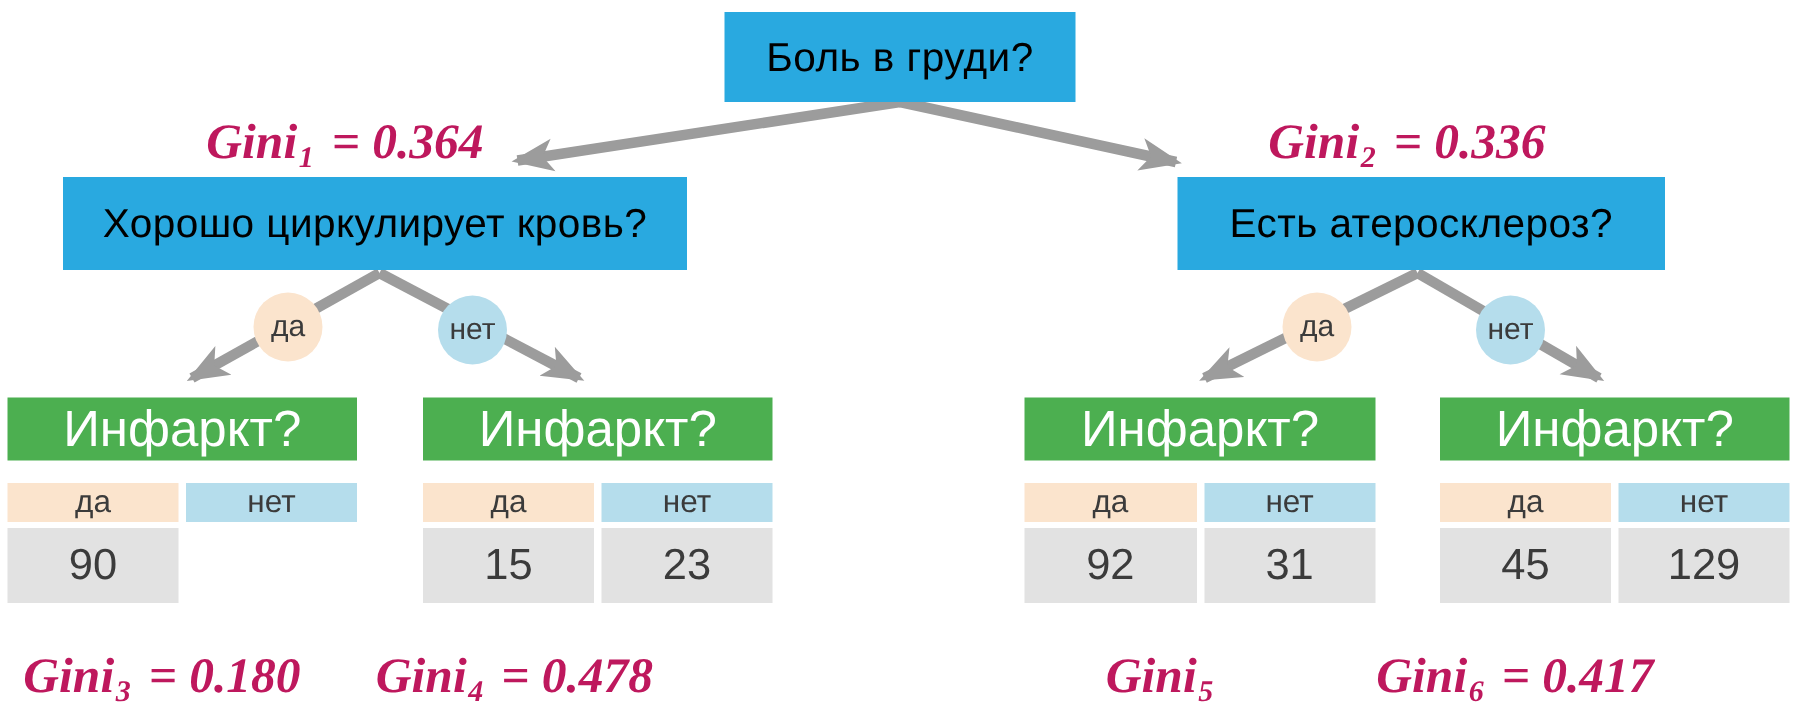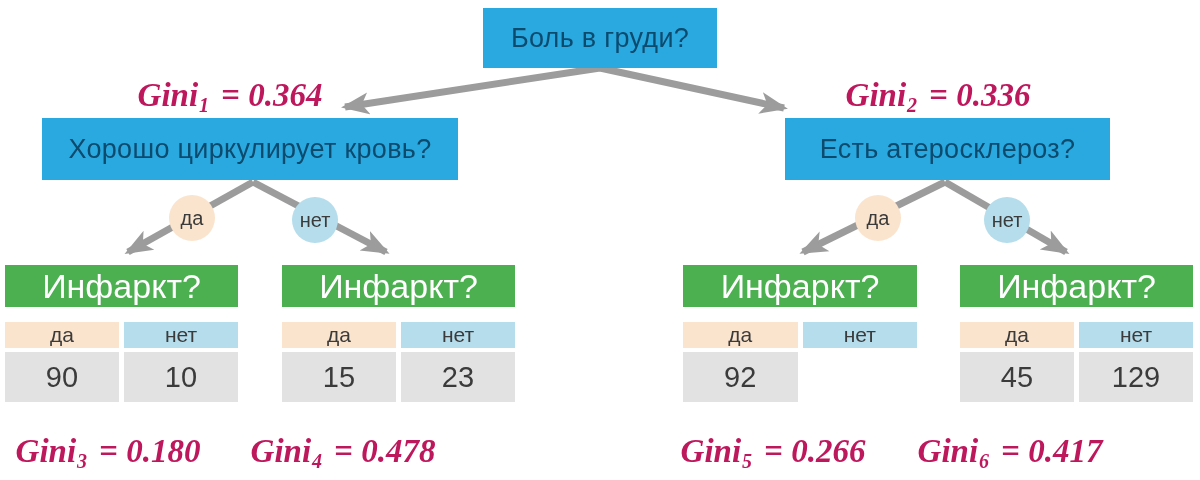--- a/index.html
+++ b/index.html
@@ -5,21 +5,21 @@
   html,body{margin:0;padding:0;background:#fff;}
   .canvas{
     position:relative;width:1200px;height:480px;overflow:hidden;
     font-family:"Liberation Sans","DejaVu Sans",sans-serif;background:#fff;
   }
   .edges{position:absolute;left:0;top:0;z-index:1;}
   .edges line{stroke:var(--arrow-gray);stroke-width:7;}
   .edges marker path{fill:var(--arrow-gray);}
 
   .qnode{
-    position:absolute;z-index:2;background:var(--node-blue);color:#0c4a6e;
+    position:absolute;z-index:2;background:var(--node-blue);color:#000000;
     display:flex;align-items:center;justify-content:center;
     font-size:27px;letter-spacing:.3px;
   }
   .node-root{left:483px;top:8px;width:234px;height:60px;}
   .node-left{left:42px;top:118px;width:416px;height:62px;}
   .node-right{left:785px;top:118px;width:325px;height:62px;}
 
   .gini{
     position:absolute;z-index:2;height:46px;display:flex;align-items:center;justify-content:center;
     font-family:"Liberation Serif","DejaVu Serif",serif;font-style:italic;font-weight:bold;
@@ -101,40 +101,40 @@
   <div class="edge-circle no-circle c2">нет</div>
   <div class="edge-circle yes-circle c3">да</div>
   <div class="edge-circle no-circle c4">нет</div>
 
   <div class="leaf leaf-1">
     <div class="leaf-title">Инфаркт?</div>
     <div class="leaf-grid">
       <div class="cell cell-hdr hdr-yes">да</div>
       <div class="cell cell-hdr hdr-no">нет</div>
       <div class="cell cell-val">90</div>
-      <div class="cell cell-val">10</div>
     </div>
   </div>
 
   <div class="leaf leaf-2">
     <div class="leaf-title">Инфаркт?</div>
     <div class="leaf-grid">
       <div class="cell cell-hdr hdr-yes">да</div>
       <div class="cell cell-hdr hdr-no">нет</div>
       <div class="cell cell-val">15</div>
       <div class="cell cell-val">23</div>
     </div>
   </div>
 
   <div class="leaf leaf-3">
     <div class="leaf-title">Инфаркт?</div>
     <div class="leaf-grid">
       <div class="cell cell-hdr hdr-yes">да</div>
       <div class="cell cell-hdr hdr-no">нет</div>
       <div class="cell cell-val">92</div>
+      <div class="cell cell-val">31</div>
     </div>
   </div>
 
   <div class="leaf leaf-4">
     <div class="leaf-title">Инфаркт?</div>
     <div class="leaf-grid">
       <div class="cell cell-hdr hdr-yes">да</div>
       <div class="cell cell-hdr hdr-no">нет</div>
       <div class="cell cell-val">45</div>
       <div class="cell cell-val">129</div>
@@ -147,21 +147,20 @@
     <span class="eq">= 0.180</span>
   </div>
   <div class="gini gini4">
     <span>Gini</span>
       <sub>4</sub>
     <span class="eq">= 0.478</span>
   </div>
   <div class="gini gini5">
     <span>Gini</span>
       <sub>5</sub>
-    <span class="eq">= 0.266</span>
   </div>
   <div class="gini gini6">
     <span>Gini</span>
       <sub>6</sub>
     <span class="eq">= 0.417</span>
   </div>
 
 </div>
 
 </body></html>

